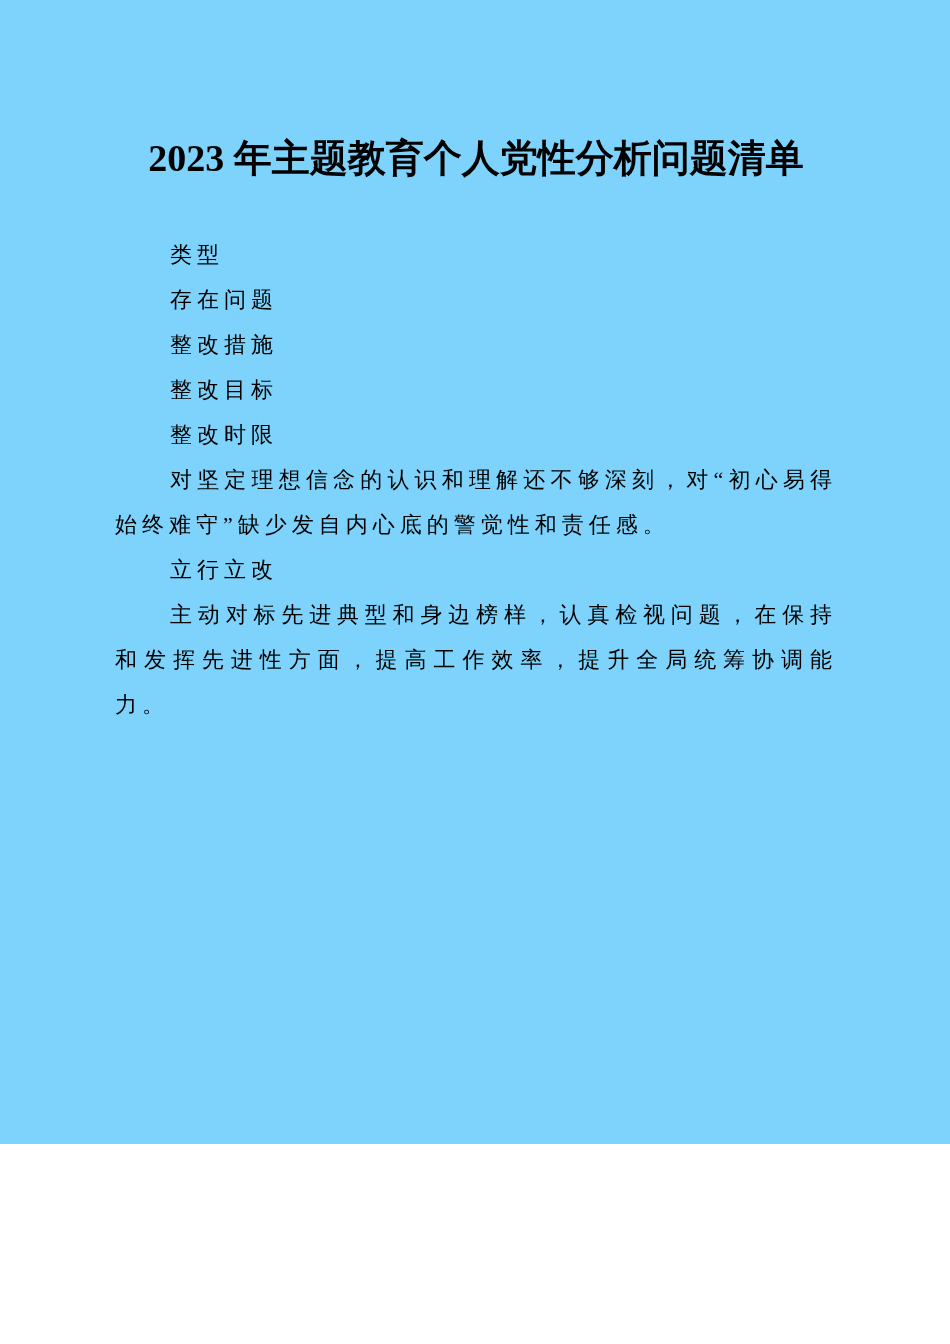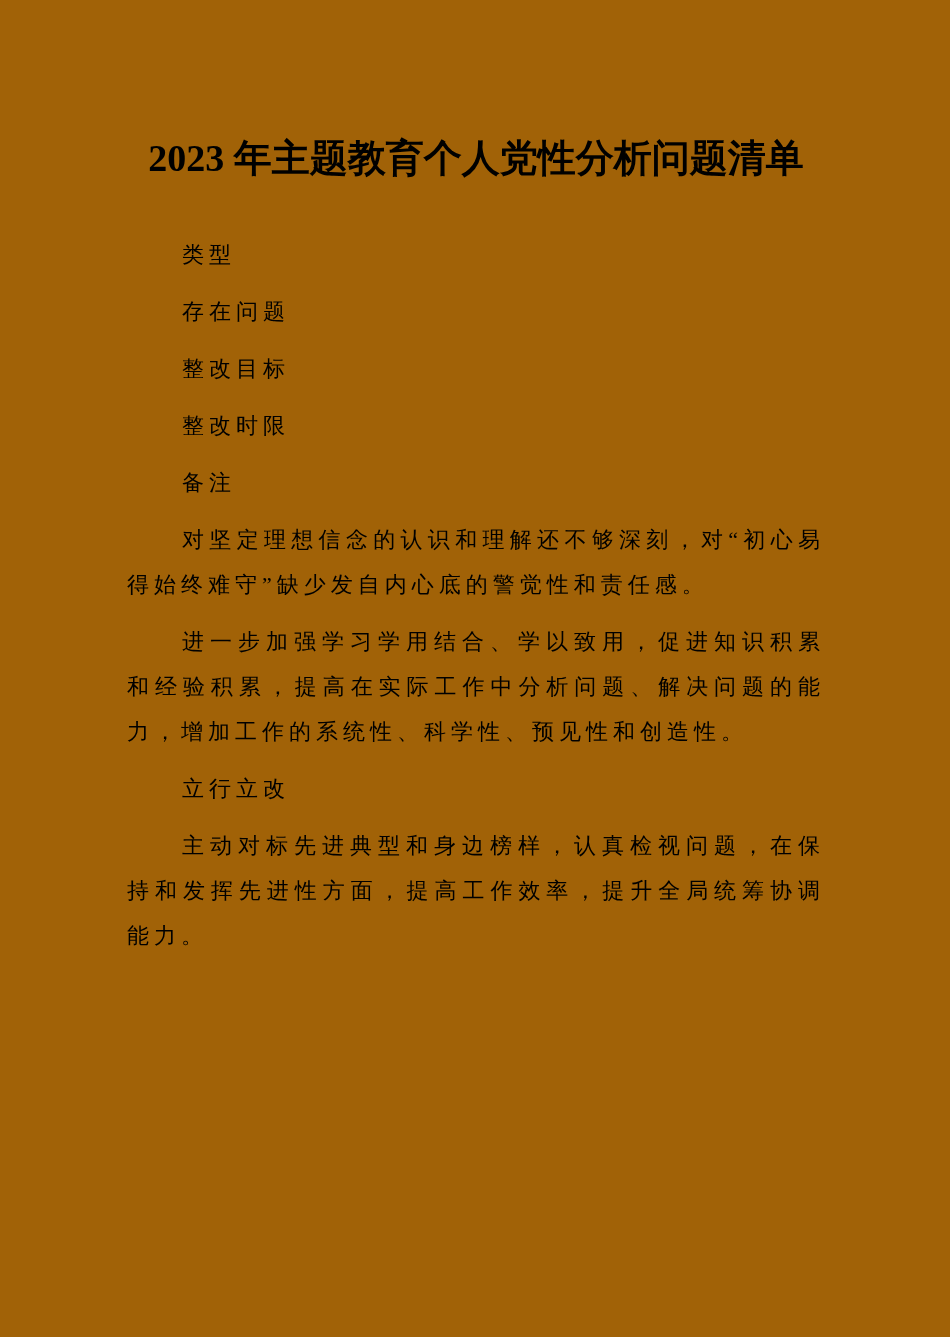--- a/index.html
+++ b/index.html
@@ -3,55 +3,54 @@
 <meta charset="utf-8">
 <style>
   html, body {
     margin: 0;
     padding: 0;
     background: #ffffff;
   }
   .page {
     position: relative;
     width: 950px;
-    height: 1337px;
+    height: 1144px;
     box-sizing: border-box;
     padding: 130px 113px 0 115px;
-    background: #a16207;
+    background: #7dd3fc;
     overflow: hidden;
     font-family: "Liberation Serif", "DejaVu Serif", serif;
     color: #000000;
   }
   .doc-title {
     margin: 0 0 46px 0;
     font-size: 38px;
     line-height: 56px;
     font-weight: bold;
     text-align: center;
     white-space: nowrap;
   }
   .doc-body p {
-    margin: 12px;
+    margin: 0;
     font-size: 22px;
     line-height: 45px;
     letter-spacing: 5px;
     text-align: justify;
     text-indent: 55px;
     font-weight: normal;
   }
 </style>
 </head>
 <body>
 
 <div class="page">
   <h1 class="doc-title">2023 年主题教育个人党性分析问题清单</h1>
   <div class="doc-body">
     <p>类型</p>
     <p>存在问题</p>
+    <p>整改措施</p>
     <p>整改目标</p>
     <p>整改时限</p>
-    <p>备注</p>
     <p>对坚定理想信念的认识和理解还不够深刻，对“初心易得始终难守”缺少发自内心底的警觉性和责任感。</p>
-    <p>进一步加强学习学用结合、学以致用，促进知识积累和经验积累，提高在实际工作中分析问题、解决问题的能力，增加工作的系统性、科学性、预见性和创造性。</p>
     <p>立行立改</p>
     <p>主动对标先进典型和身边榜样，认真检视问题，在保持和发挥先进性方面，提高工作效率，提升全局统筹协调能力。</p>
   </div>
 </div>
 
 </body></html>

